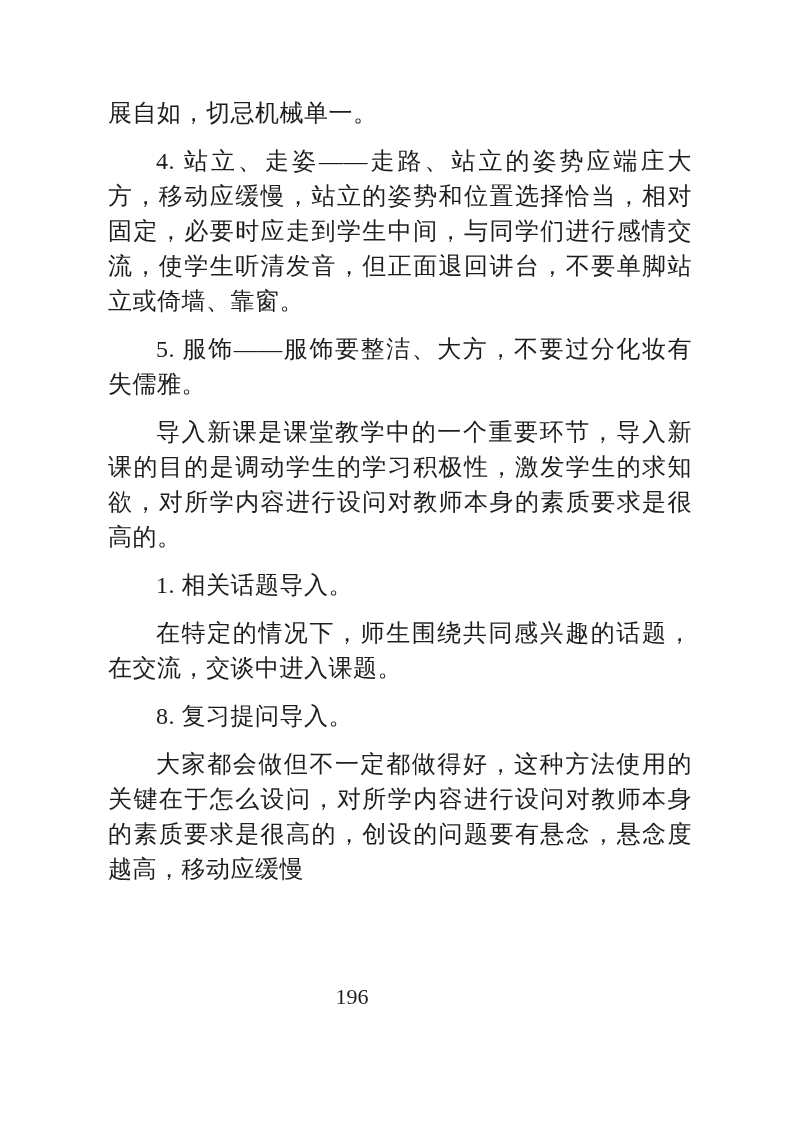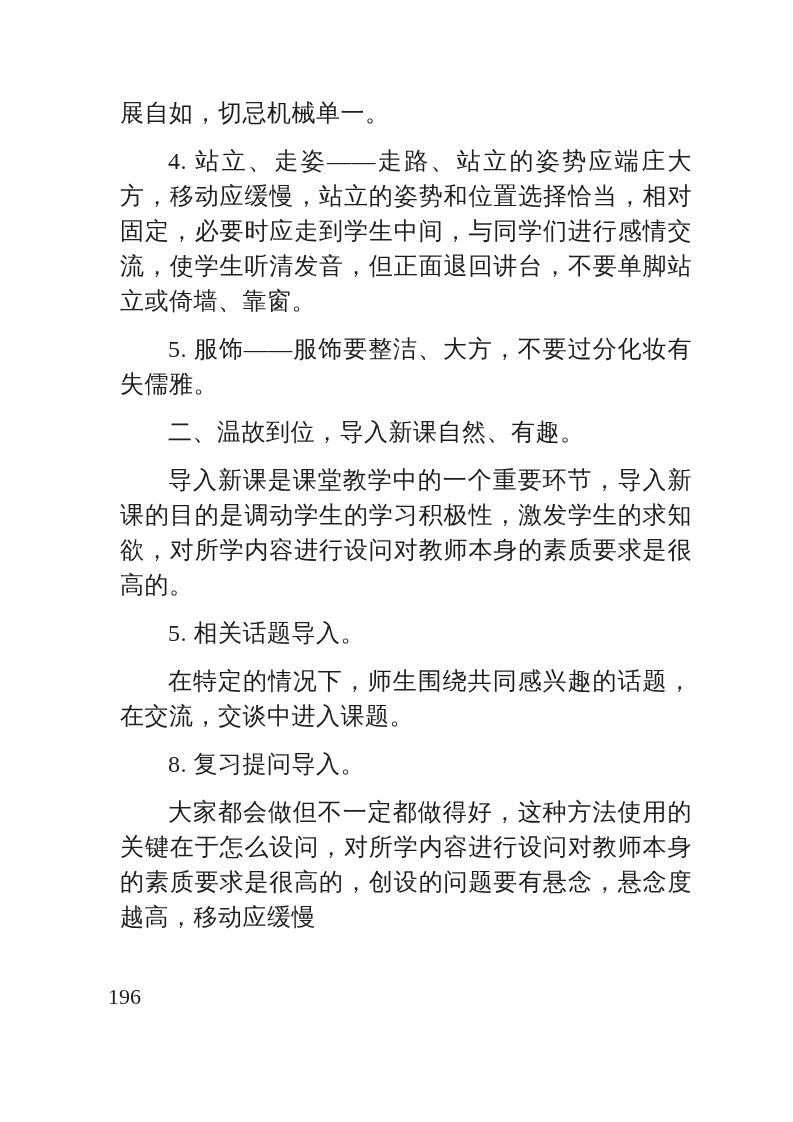--- a/index.html
+++ b/index.html
@@ -15,51 +15,50 @@
     overflow: hidden;
     font-family: "Liberation Serif", "DejaVu Serif", serif;
   }
   .content {
     position: absolute;
     left: 108px;
     top: 96px;
     width: 584px;
   }
   .content p {
-    margin: 0 0 13px 12px;
+    margin: 0 0 13px 0;
     font-size: 24px;
     line-height: 35px;
     color: #1d1d1d;
     text-align: justify;
     letter-spacing: 0.5px;
     font-weight: 400;
   }
   .content p.indent {
     text-indent: 2em;
   }
   .page-number {
     position: absolute;
     top: 984px;
     left: 108px;
     width: 488px;
-    text-align: left;
+    text-align: center;
     font-size: 22px;
     color: #1d1d1d;
     font-family: "Liberation Serif", "DejaVu Serif", serif;
   }
 </style>
 </head>
 <body>
 
 <div class="page">
   <div class="content">
     <p>展自如，切忌机械单一。</p>
     <p class="indent">4. 站立、走姿——走路、站立的姿势应端庄大方，移动应缓慢，站立的姿势和位置选择恰当，相对固定，必要时应走到学生中间，与同学们进行感情交流，使学生听清发音，但正面退回讲台，不要单脚站立或倚墙、靠窗。</p>
     <p class="indent">5. 服饰——服饰要整洁、大方，不要过分化妆有失儒雅。</p>
-    <p class="indent">二、温故到位，导入新课自然、有趣。</p>
     <p class="indent">导入新课是课堂教学中的一个重要环节，导入新课的目的是调动学生的学习积极性，激发学生的求知欲，对所学内容进行设问对教师本身的素质要求是很高的。</p>
-    <p class="indent">5. 相关话题导入。</p>
+    <p class="indent">1. 相关话题导入。</p>
     <p class="indent">在特定的情况下，师生围绕共同感兴趣的话题，在交流，交谈中进入课题。</p>
     <p class="indent">8. 复习提问导入。</p>
     <p class="indent">大家都会做但不一定都做得好，这种方法使用的关键在于怎么设问，对所学内容进行设问对教师本身的素质要求是很高的，创设的问题要有悬念，悬念度越高，移动应缓慢</p>
   </div>
   <div class="page-number">196</div>
 </div>
 
 </body></html>

